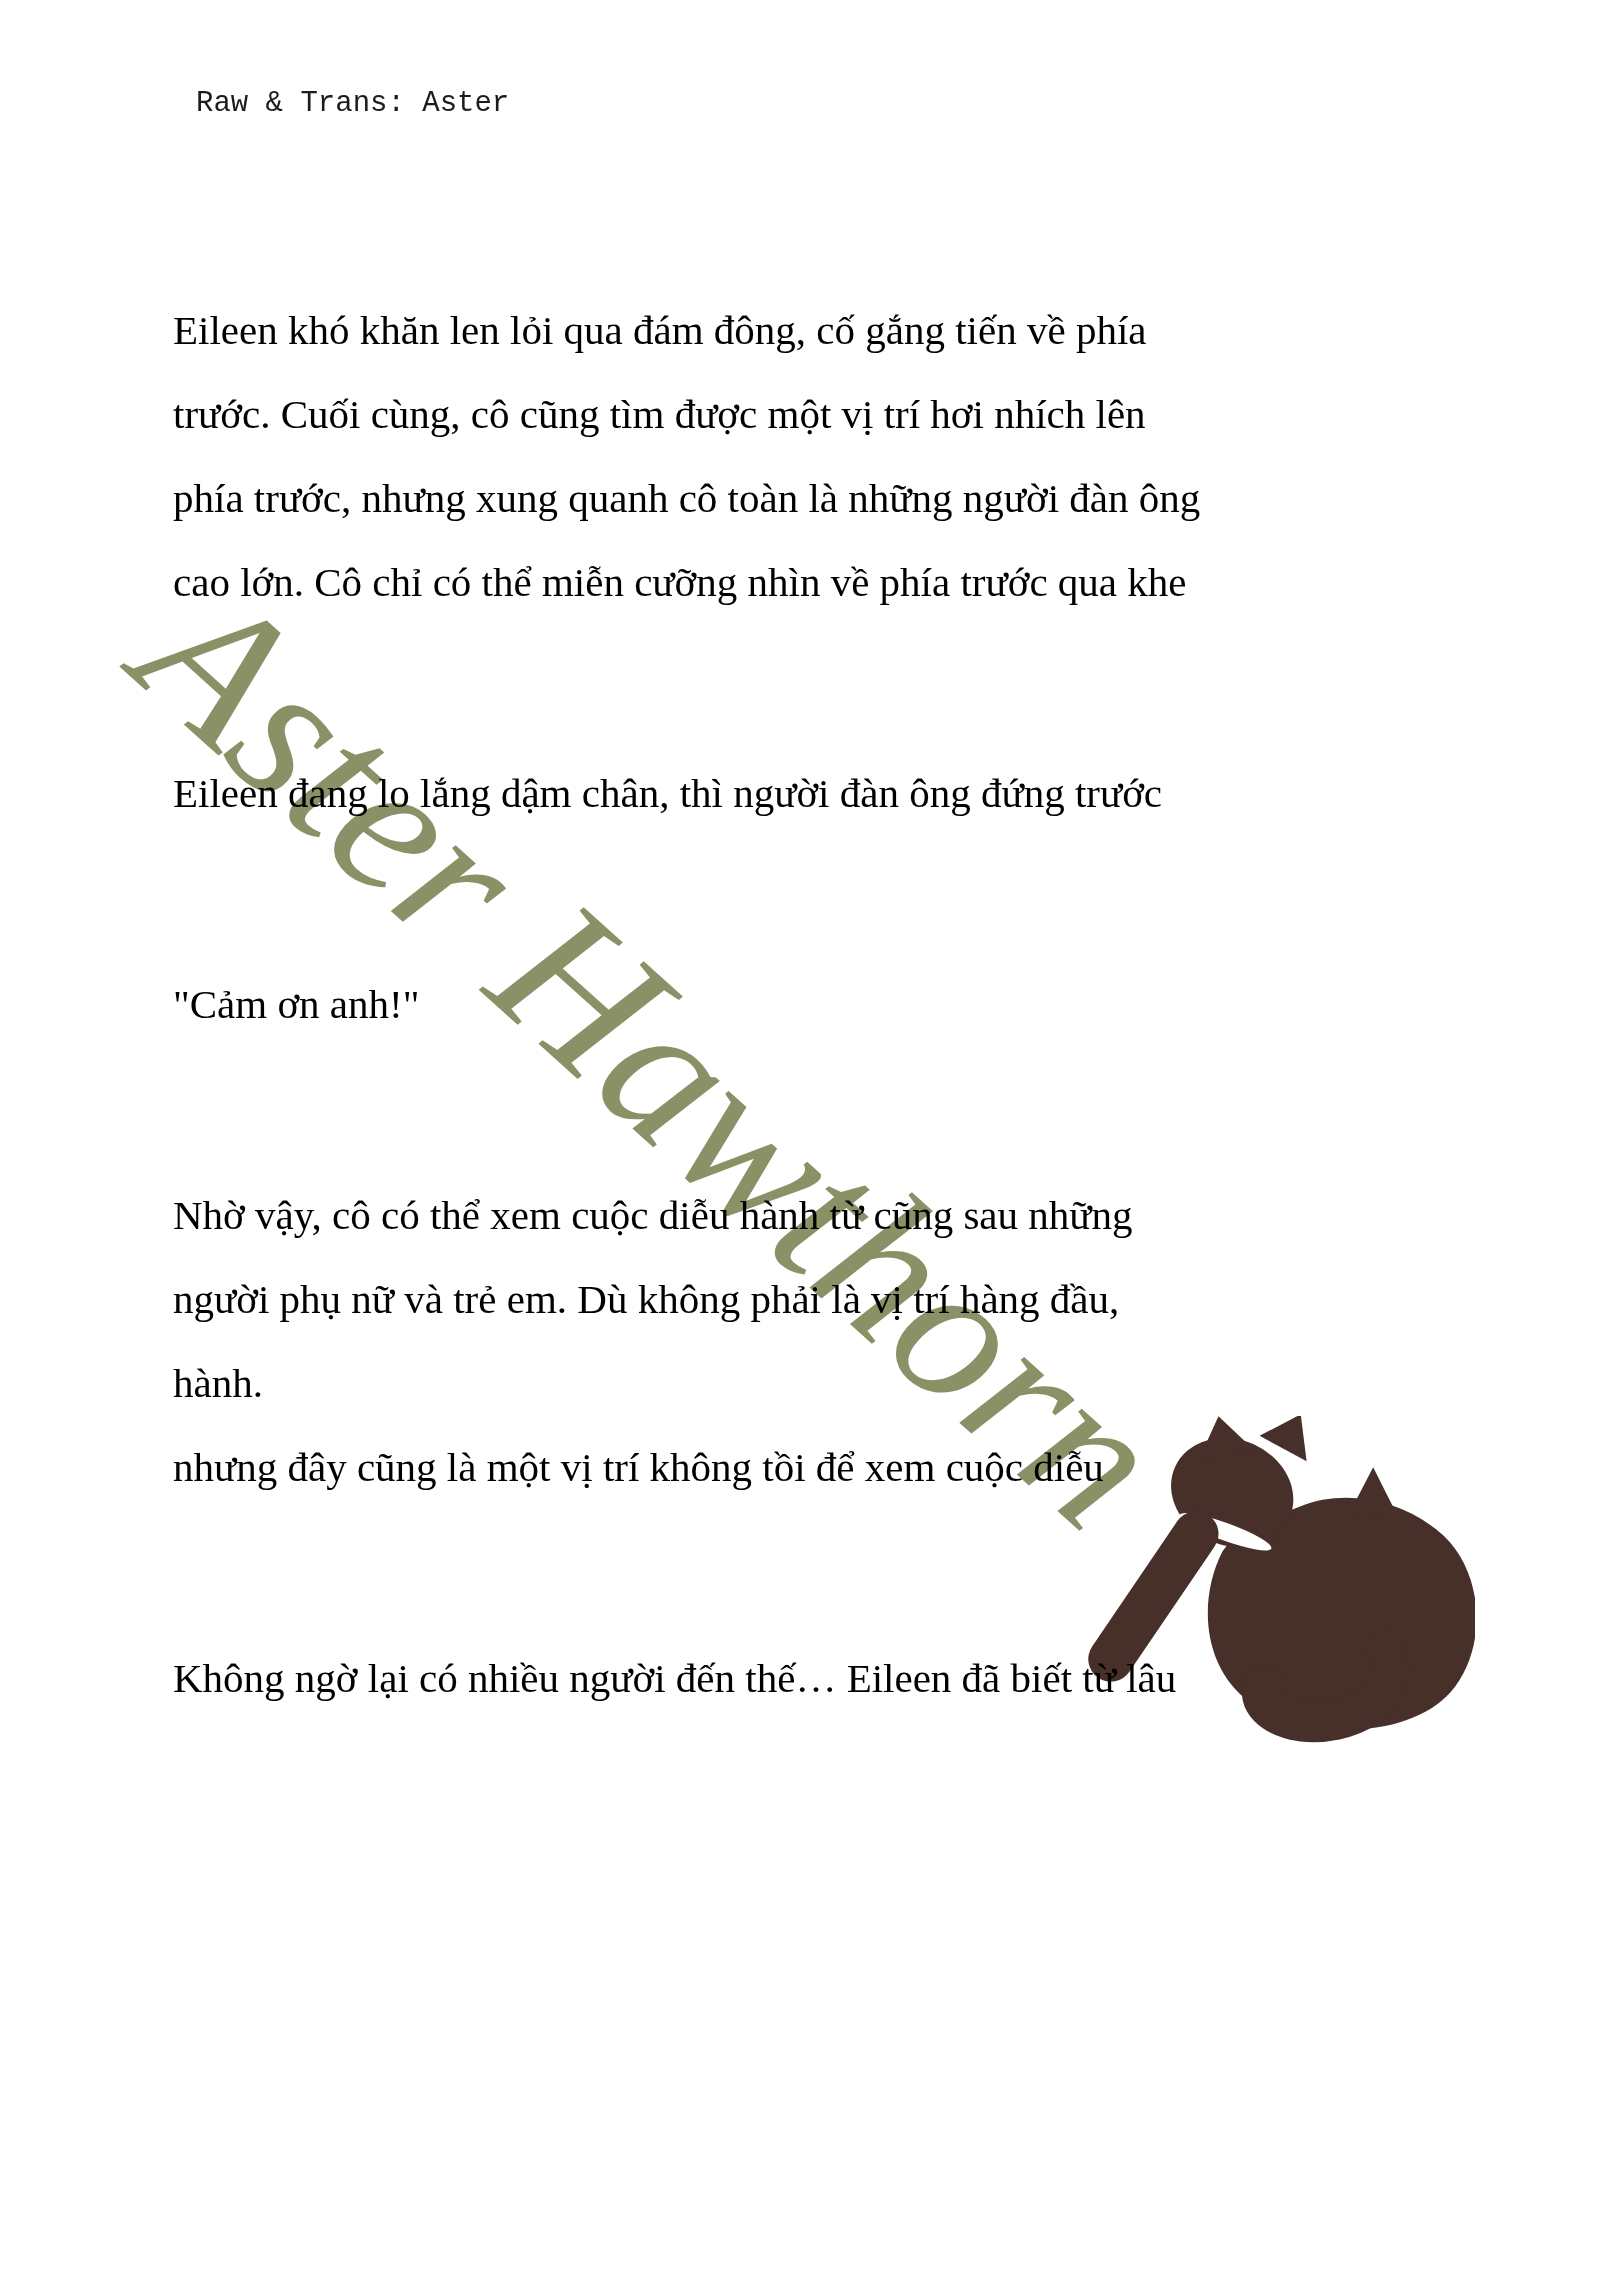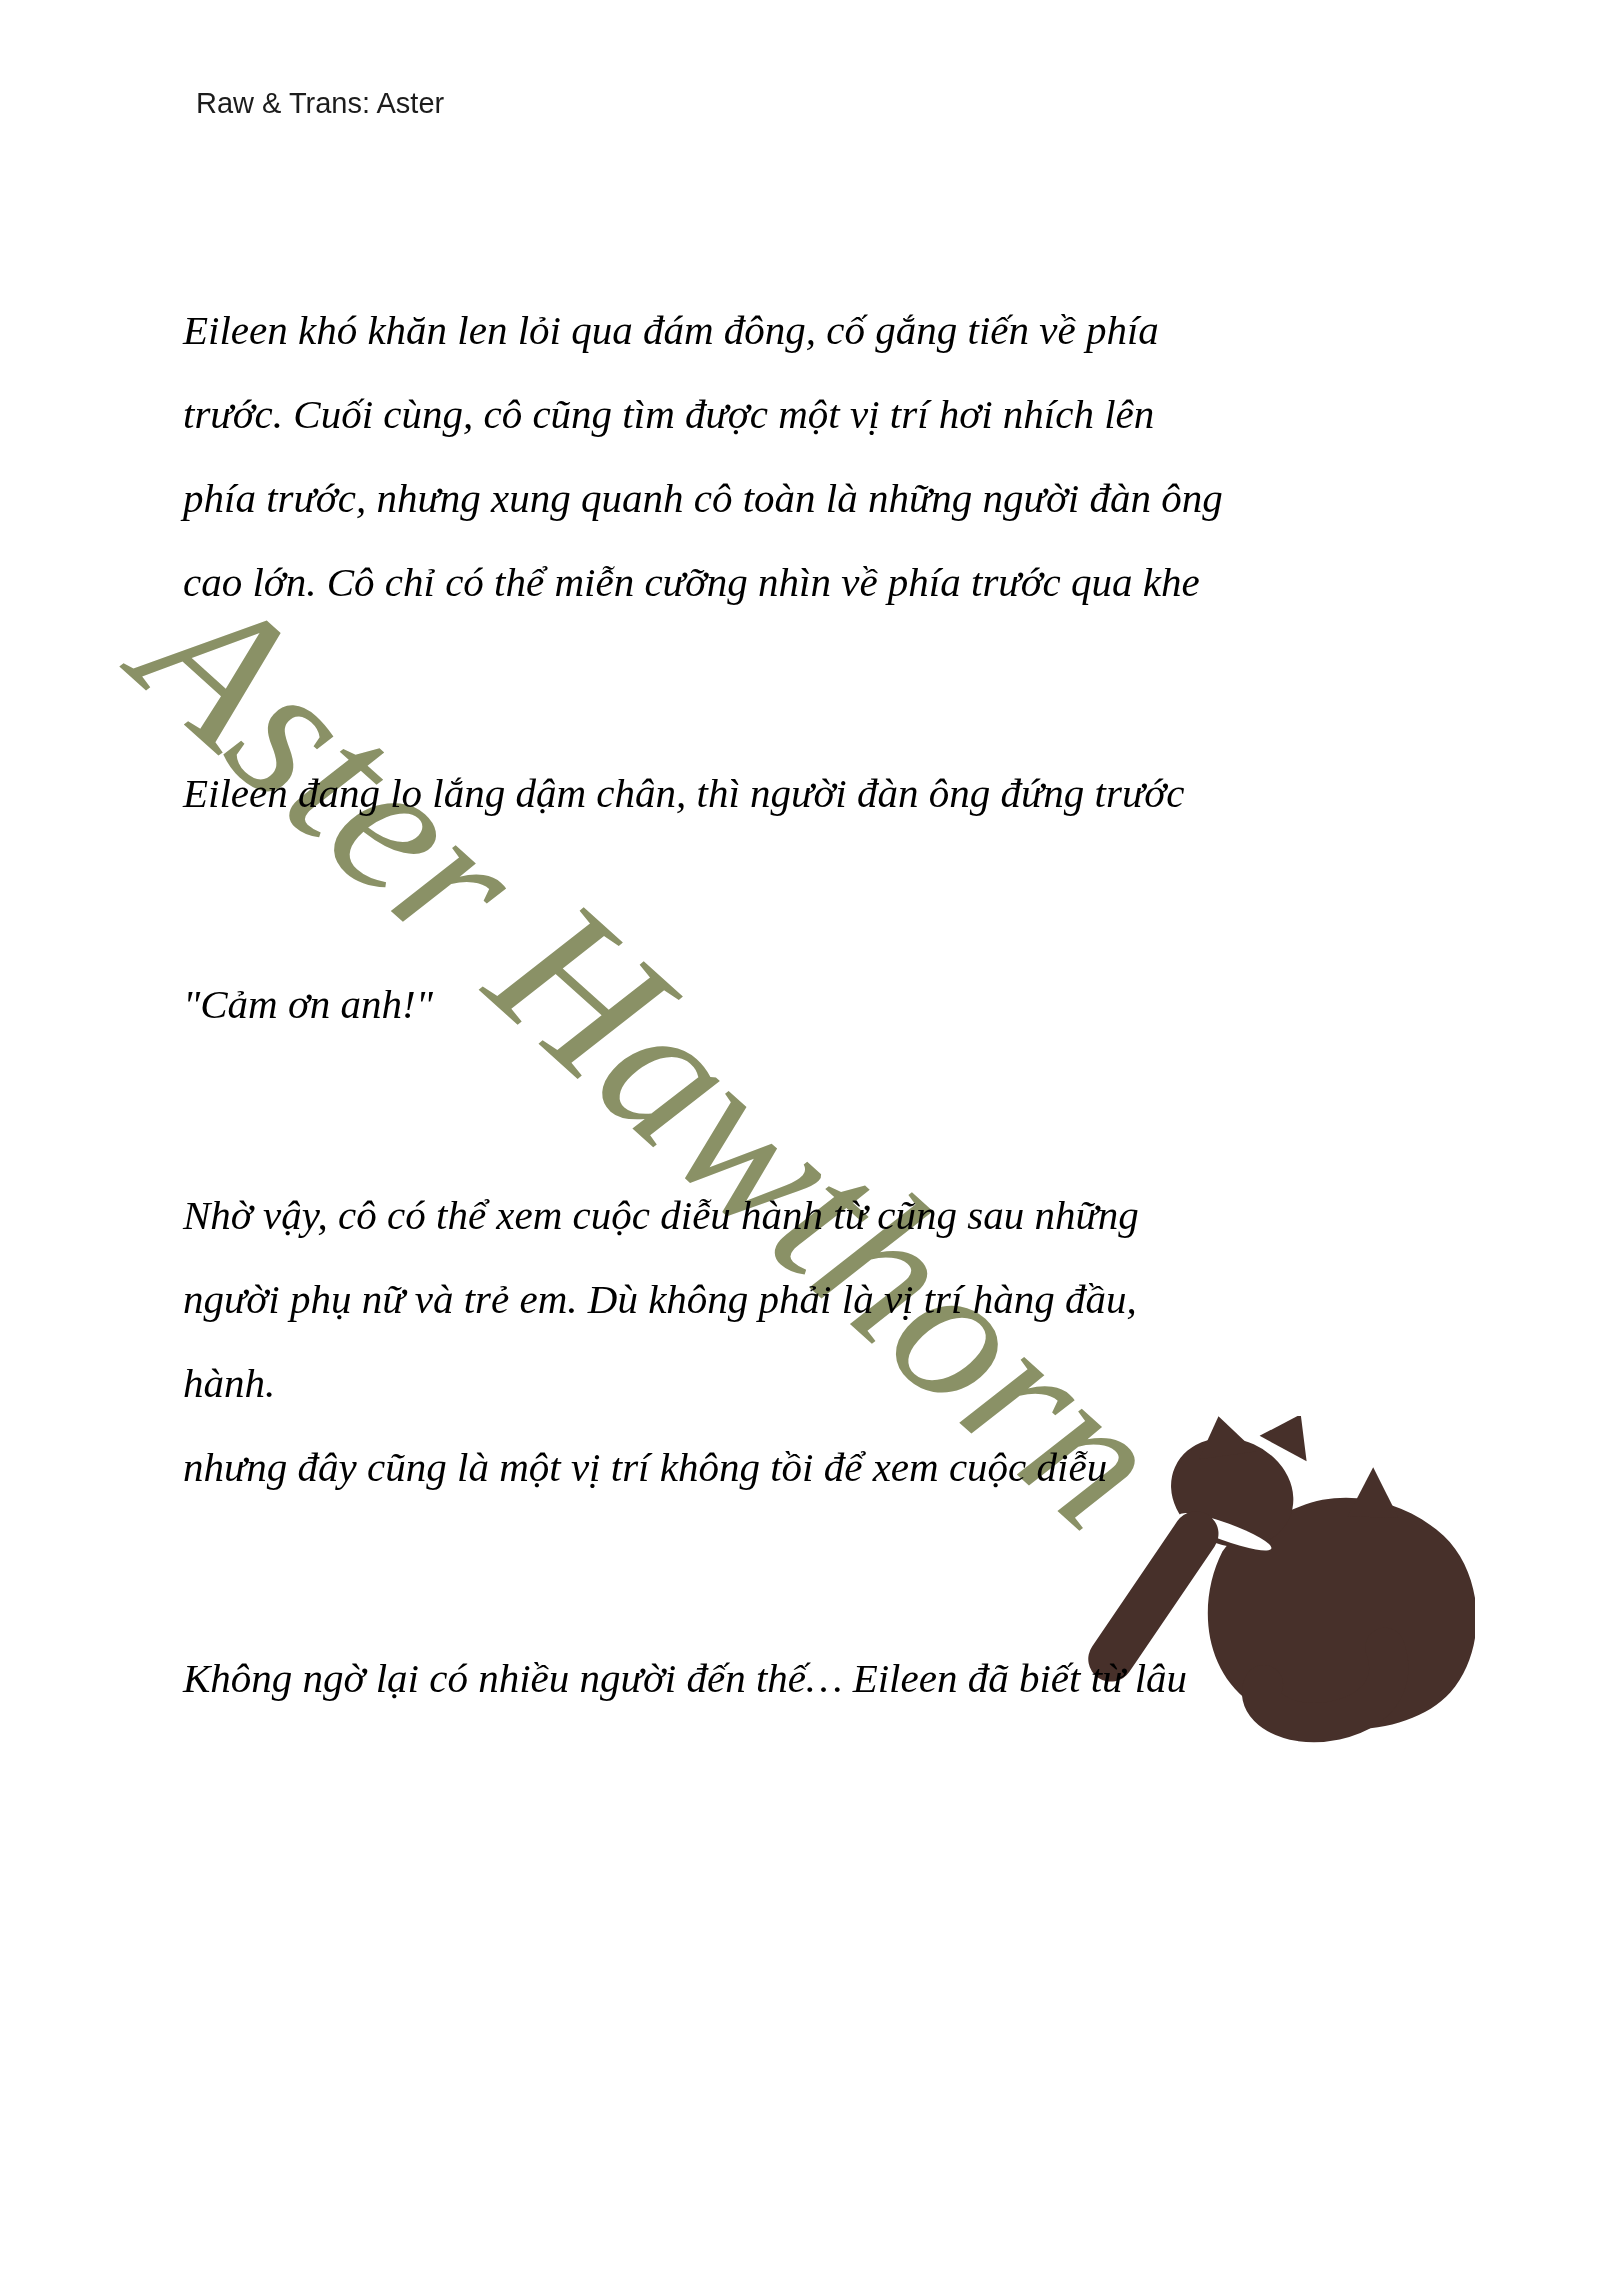--- a/index.html
+++ b/index.html
@@ -6,21 +6,21 @@
   .page{
     position:relative;
     width:1621px;height:2293px;
     background:var(--bg-color,#ffffff);
     overflow:hidden;
     font-family:"Liberation Serif", serif;
   }
   .credit-header{
     position:absolute;
     left:196px;top:84px;
-    font-family:Liberation Sans, sans-serif;
+    font-family:Liberation Mono, monospace;
     font-size:29px;line-height:39px;
     color:var(--header-color,#1c1c1c);
     z-index:3;
     white-space:nowrap;
   }
   .watermark{
     position:absolute;
     left:240px;top:549px;
     font-family:"Liberation Serif", serif;
     font-style:italic;
@@ -43,21 +43,21 @@
   .cat .darkstroke{stroke:var(--cat-color,#47302a);fill:none;}
   .content{
     position:absolute;
     left:167px;top:288px;
     width:1372px;
     color:var(--text-color,#000000);
     font-size:41px;
     line-height:84px;
     z-index:2;
   }
-  .paragraph{margin:0 0 127px 16px;font-style:italic;}
+  .paragraph{margin:0 0 127px 6px;}
   .text-line{white-space:nowrap;}
 </style>
 </head>
 <body>
 
 <div class="page">
 
   <div class="watermark">Aster Hawthorn</div>
 
   <svg class="cat" viewBox="0 0 430 360" aria-hidden="true">

